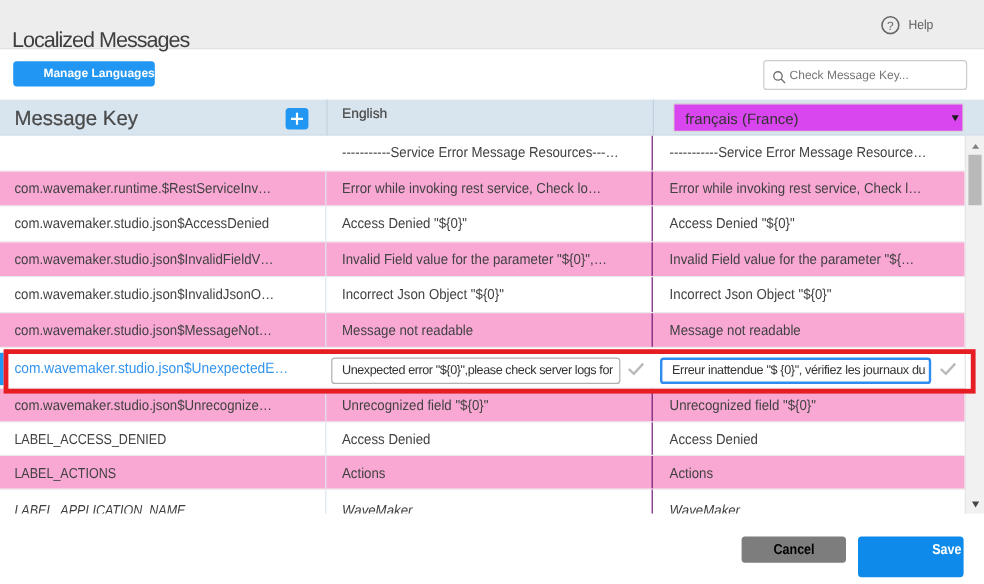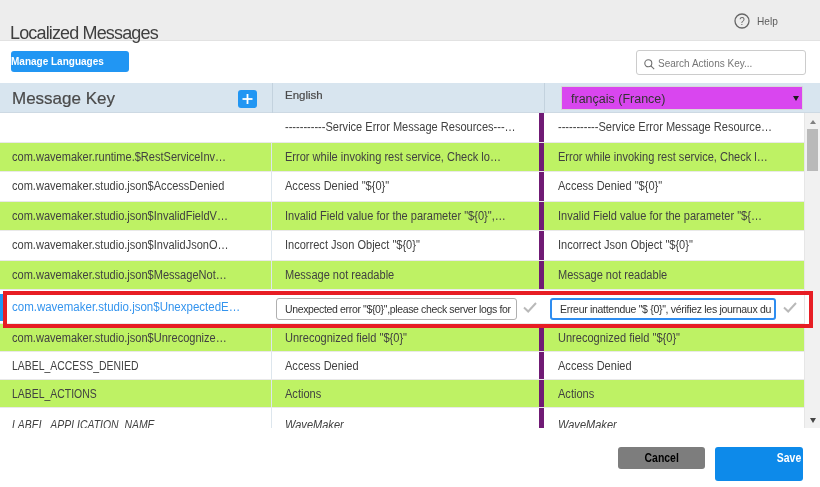--- a/index.html
+++ b/index.html
@@ -12,21 +12,21 @@
     background:#ededed; border-bottom:1px solid #e2e2e2; }
   .title { position:absolute; left:10px; top:11px; font-size:18px; color:#3f3f3f; letter-spacing:-0.85px;margin-top:12px; }
   .help { position:absolute; left:757px; top:15px; font-size:11px; color:#5d5d5d; }
   .sx87 { display:inline-block; transform:scaleX(0.87); transform-origin:0 50%; }
   .btn-cancel .sx87, .btn-save .sx87 { transform-origin:50% 50%; }
   .sx92 { display:inline-block; transform:scaleX(0.92); transform-origin:0 50%; }
 
   
   .btn-manage { position:absolute; left:11px; top:51px; width:118px; height:21px;
     background:#2196f3; border-radius:3px; color:#fff; font-size:10px; font-weight:bold;
-    text-align:left; line-height:21px; }
+    text-align:right; line-height:21px; }
   .search { position:absolute; left:636px; top:50px; width:170px; height:25px;
     border:1px solid #ccc; border-radius:3px; background:#fff; }
   .search-text { position:absolute; left:21px; top:7px; font-size:10px; color:#757575; }
 
   
   .thead { position:absolute; left:0; top:83px; width:820px; height:30px;
     background:#d8e5ef; border-bottom:1px solid #cdd9e3; }
   .th1 { position:absolute; left:12px; top:6px; font-size:17px; color:#4a4a4a; -webkit-text-stroke:0.2px #4a4a4a; }
   .th2 { position:absolute; left:285px; top:6px; font-size:11.5px; color:#4a4a4a; -webkit-text-stroke:0.2px #4a4a4a; }
   .vline1 { position:absolute; left:272px; top:0; width:1px; height:30px; background:#c3d2de; }
@@ -36,25 +36,25 @@
   .dropdown { position:absolute; left:561px; top:3px; width:242px; height:24px;
     background:#d946ef; border:1px solid #d8d8d8; border-radius:1px; }
   .dd-text { position:absolute; left:9px; top:5px; font-size:12.5px; color:#333; }
   .dd-arrow { position:absolute; right:3px; top:9px; width:0; height:0;
     border-left:3.7px solid transparent; border-right:3.7px solid transparent;
     border-top:5.2px solid #1b1b1b; }
 
   
   .rows { position:absolute; left:0; top:113px; width:804px; height:315px; overflow:hidden; }
   .row { position:relative; width:804px; height:29.5px; border-bottom:1px solid #e9e9e9; background:#fff; }
-  .row.alt { background:#bef264;text-decoration:underline; }
+  .row.alt { background:#f9a8d4;text-decoration:underline; }
   .cell { position:absolute; top:0; height:100%; font-size:12px; color:#414141;
     line-height:29px; white-space:nowrap; overflow:hidden; }
   .c1 { left:0; width:272px; padding-left:12px; border-right:1px solid #dde6ed; }
-  .c2 { left:272px; width:272px; padding-left:13px; border-right:5px solid #701a75; }
+  .c2 { left:272px; width:272px; padding-left:13px; border-right:1px solid #701a75; }
   .c3 { left:544px; width:260px; padding-left:14px; }
 
   .row.hl { height:34px; }
   .row.h28 { height:28px; }
   .row.last .cell { line-height:34px;font-style:italic; }
   .hl-bar { position:absolute; left:0; top:4px; width:3px; height:27px; background:#2196f3; }
   .hl-key { position:absolute; left:12px; top:1px; line-height:33px; font-size:12.5px;
     color:#3494ee; white-space:nowrap; }
   .inp { position:absolute; top:8px; height:22px; background:#fff; border:1px solid #b0b0b0;
     border-radius:3px; font-size:10.5px; color:#333; line-height:20px; padding-left:8px;
@@ -94,21 +94,21 @@
   <text x="8" y="11.6" font-size="10" fill="#666" text-anchor="middle" font-family="Liberation Sans">?</text>
 </svg>
 <div class="help"><span class="sx92">Help</span></div>
 
 <div class="btn-manage">Manage Languages</div>
 <div class="search">
   <svg class="abs" style="left:7px; top:8px;" width="11" height="11" viewBox="0 0 11 11">
     <circle cx="4.3" cy="4.3" r="3.5" fill="none" stroke="#6e6e6e" stroke-width="1.1"></circle>
     <line x1="6.9" y1="6.9" x2="10.2" y2="10.2" stroke="#6e6e6e" stroke-width="1.1"></line>
   </svg>
-  <div class="search-text">Search Actions Key...</div>
+  <div class="search-text">Check Message Key...</div>
 </div>
 
 <div class="thead">
   <div class="vline1"></div>
     <div class="vline2"></div>
   <div class="th1">Message Key</div>
   <div class="btn-plus">
     <svg width="19" height="18" viewBox="0 0 19 18">
       <line x1="9.5" y1="4" x2="9.5" y2="14" stroke="#fff" stroke-width="1.8"></line>
       <line x1="4.5" y1="9" x2="14.5" y2="9" stroke="#fff" stroke-width="1.8"></line>

